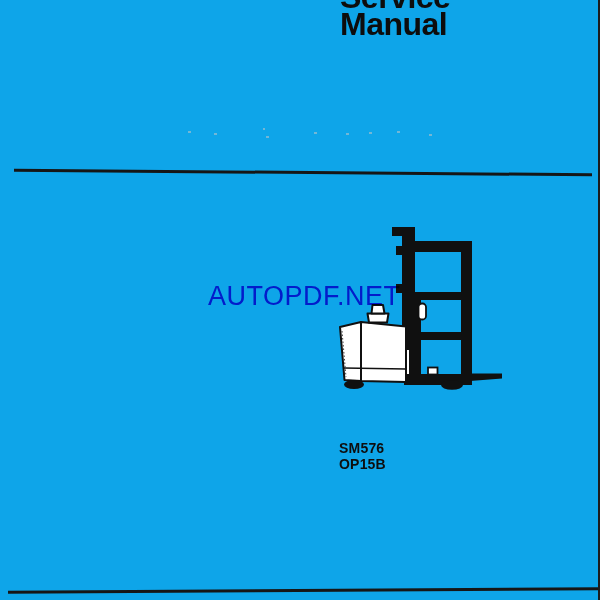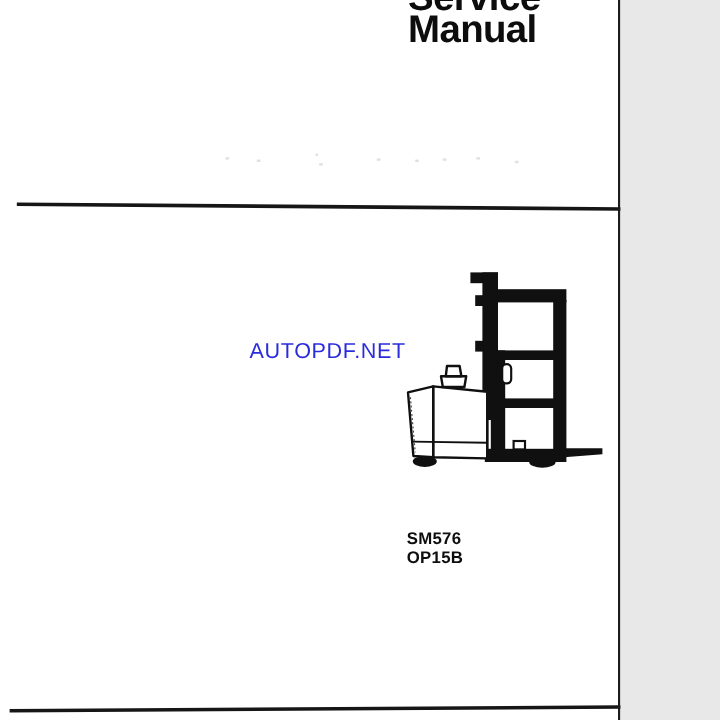--- a/index.html
+++ b/index.html
@@ -1,38 +1,38 @@
 <!DOCTYPE html>
 <html><head>
 <meta charset="utf-8">
 <style>
   html,body{margin:0;padding:0;background:#e8e8e8;}
   .page{
-    position:relative; width:517px; height:600px; background:#ffffff;
+    position:relative; width:600px; height:600px; background:#0ea5e9;
     overflow:hidden; font-family:"Liberation Sans", sans-serif; color:#111;
   }
   
   .title-line{
     position:absolute; left:340px;
     font-weight:bold; font-size:32px; line-height:1;
     letter-spacing:-0.5px; color:#0d0d0d; white-space:nowrap;
   }
   .title-line.l1{ top:-19px; }
   .title-line.l2{ top:8px; }
   
   .rule{ position:absolute; background:#161616; }
   .rule-top{ left:14px; top:171px; width:578px; height:2.6px; transform:rotate(0.45deg); }
   .rule-bottom{ left:8px; top:589px; width:592px; height:3px; transform:rotate(-0.35deg); }
   .edge-right{ position:absolute; top:0; right:0; width:2.5px; height:600px; background:#1c1c1c; }
   
   .noise span{ position:absolute; width:3px; height:1.5px; background:#c7c7c7; opacity:.55; }
   
   .watermark{
     position:absolute; left:208px; top:283px;
-    font-size:18px; line-height:1; letter-spacing:0.5px;
+    font-size:27px; line-height:1; letter-spacing:0.5px;
     color:#2B2BDE; mix-blend-mode:multiply; white-space:nowrap;
   }
   
   .figure-svg{ position:absolute; left:333px; top:222px; width:172px; height:172px; }
   .caption{
     position:absolute; left:339px; top:393px;
     font-weight:bold; font-size:14px; line-height:15.5px;
     letter-spacing:0.2px; color:#0e0e0e;margin-top:48px;
   }
 </style>

